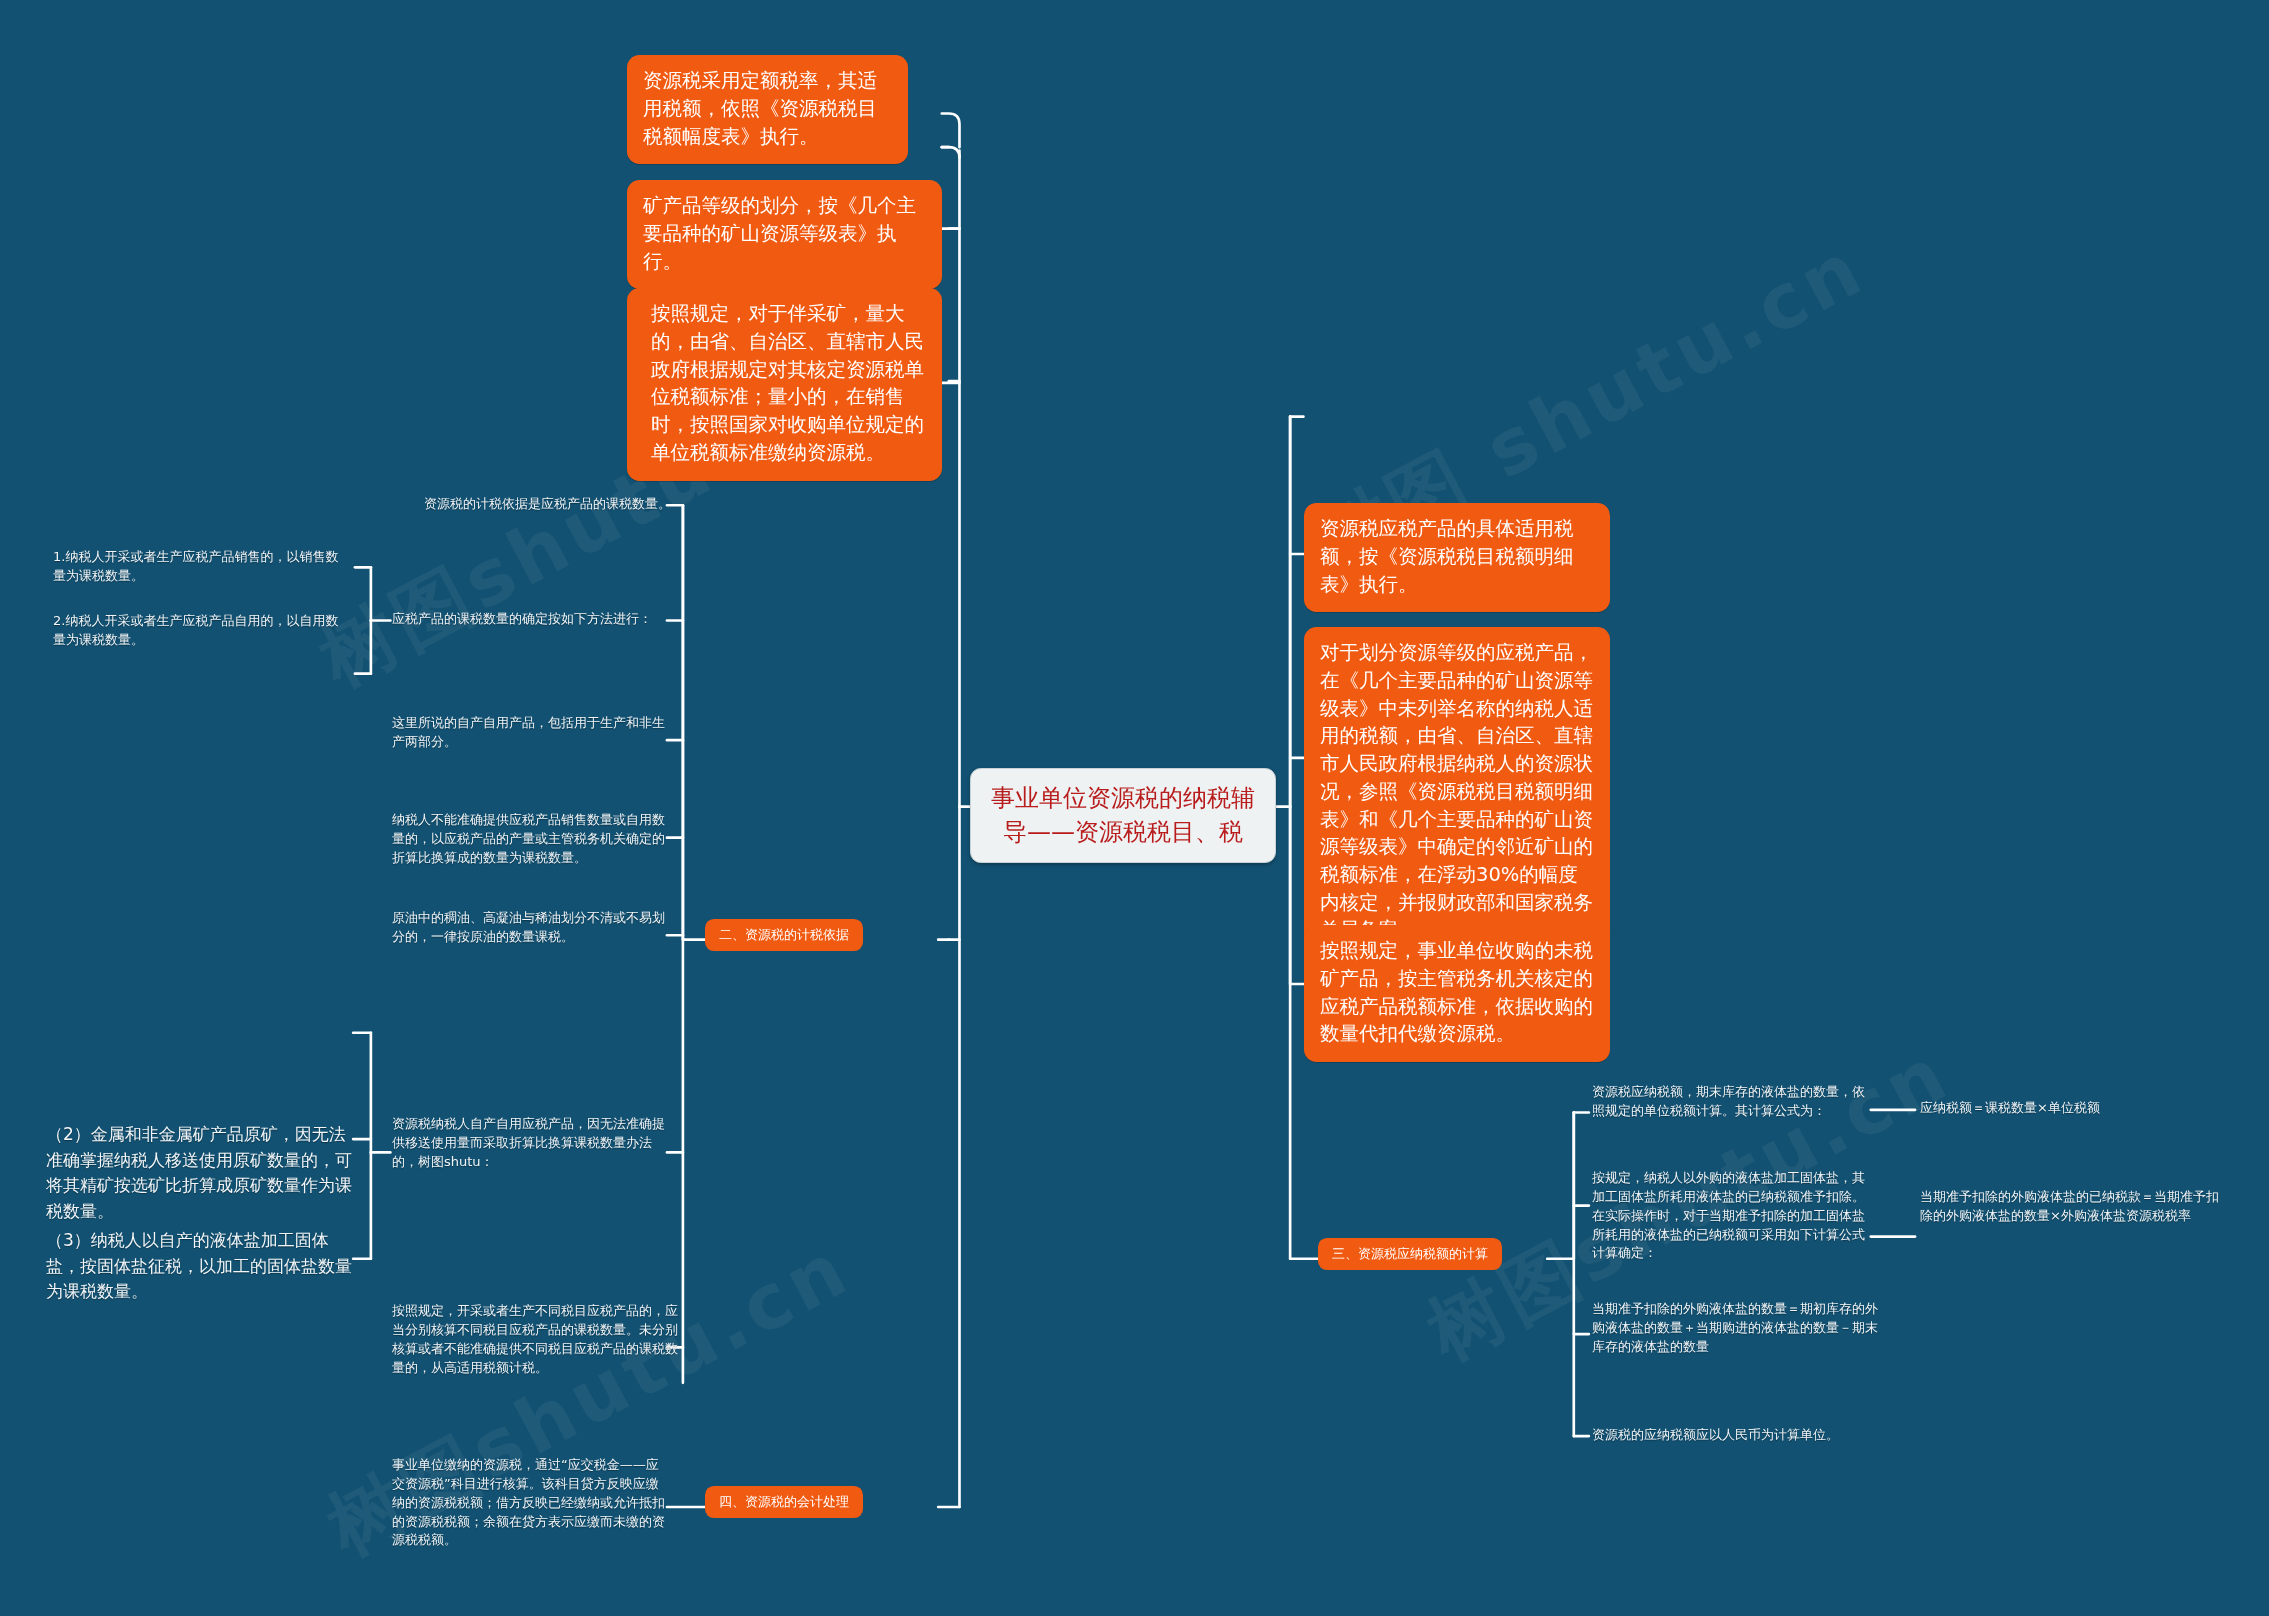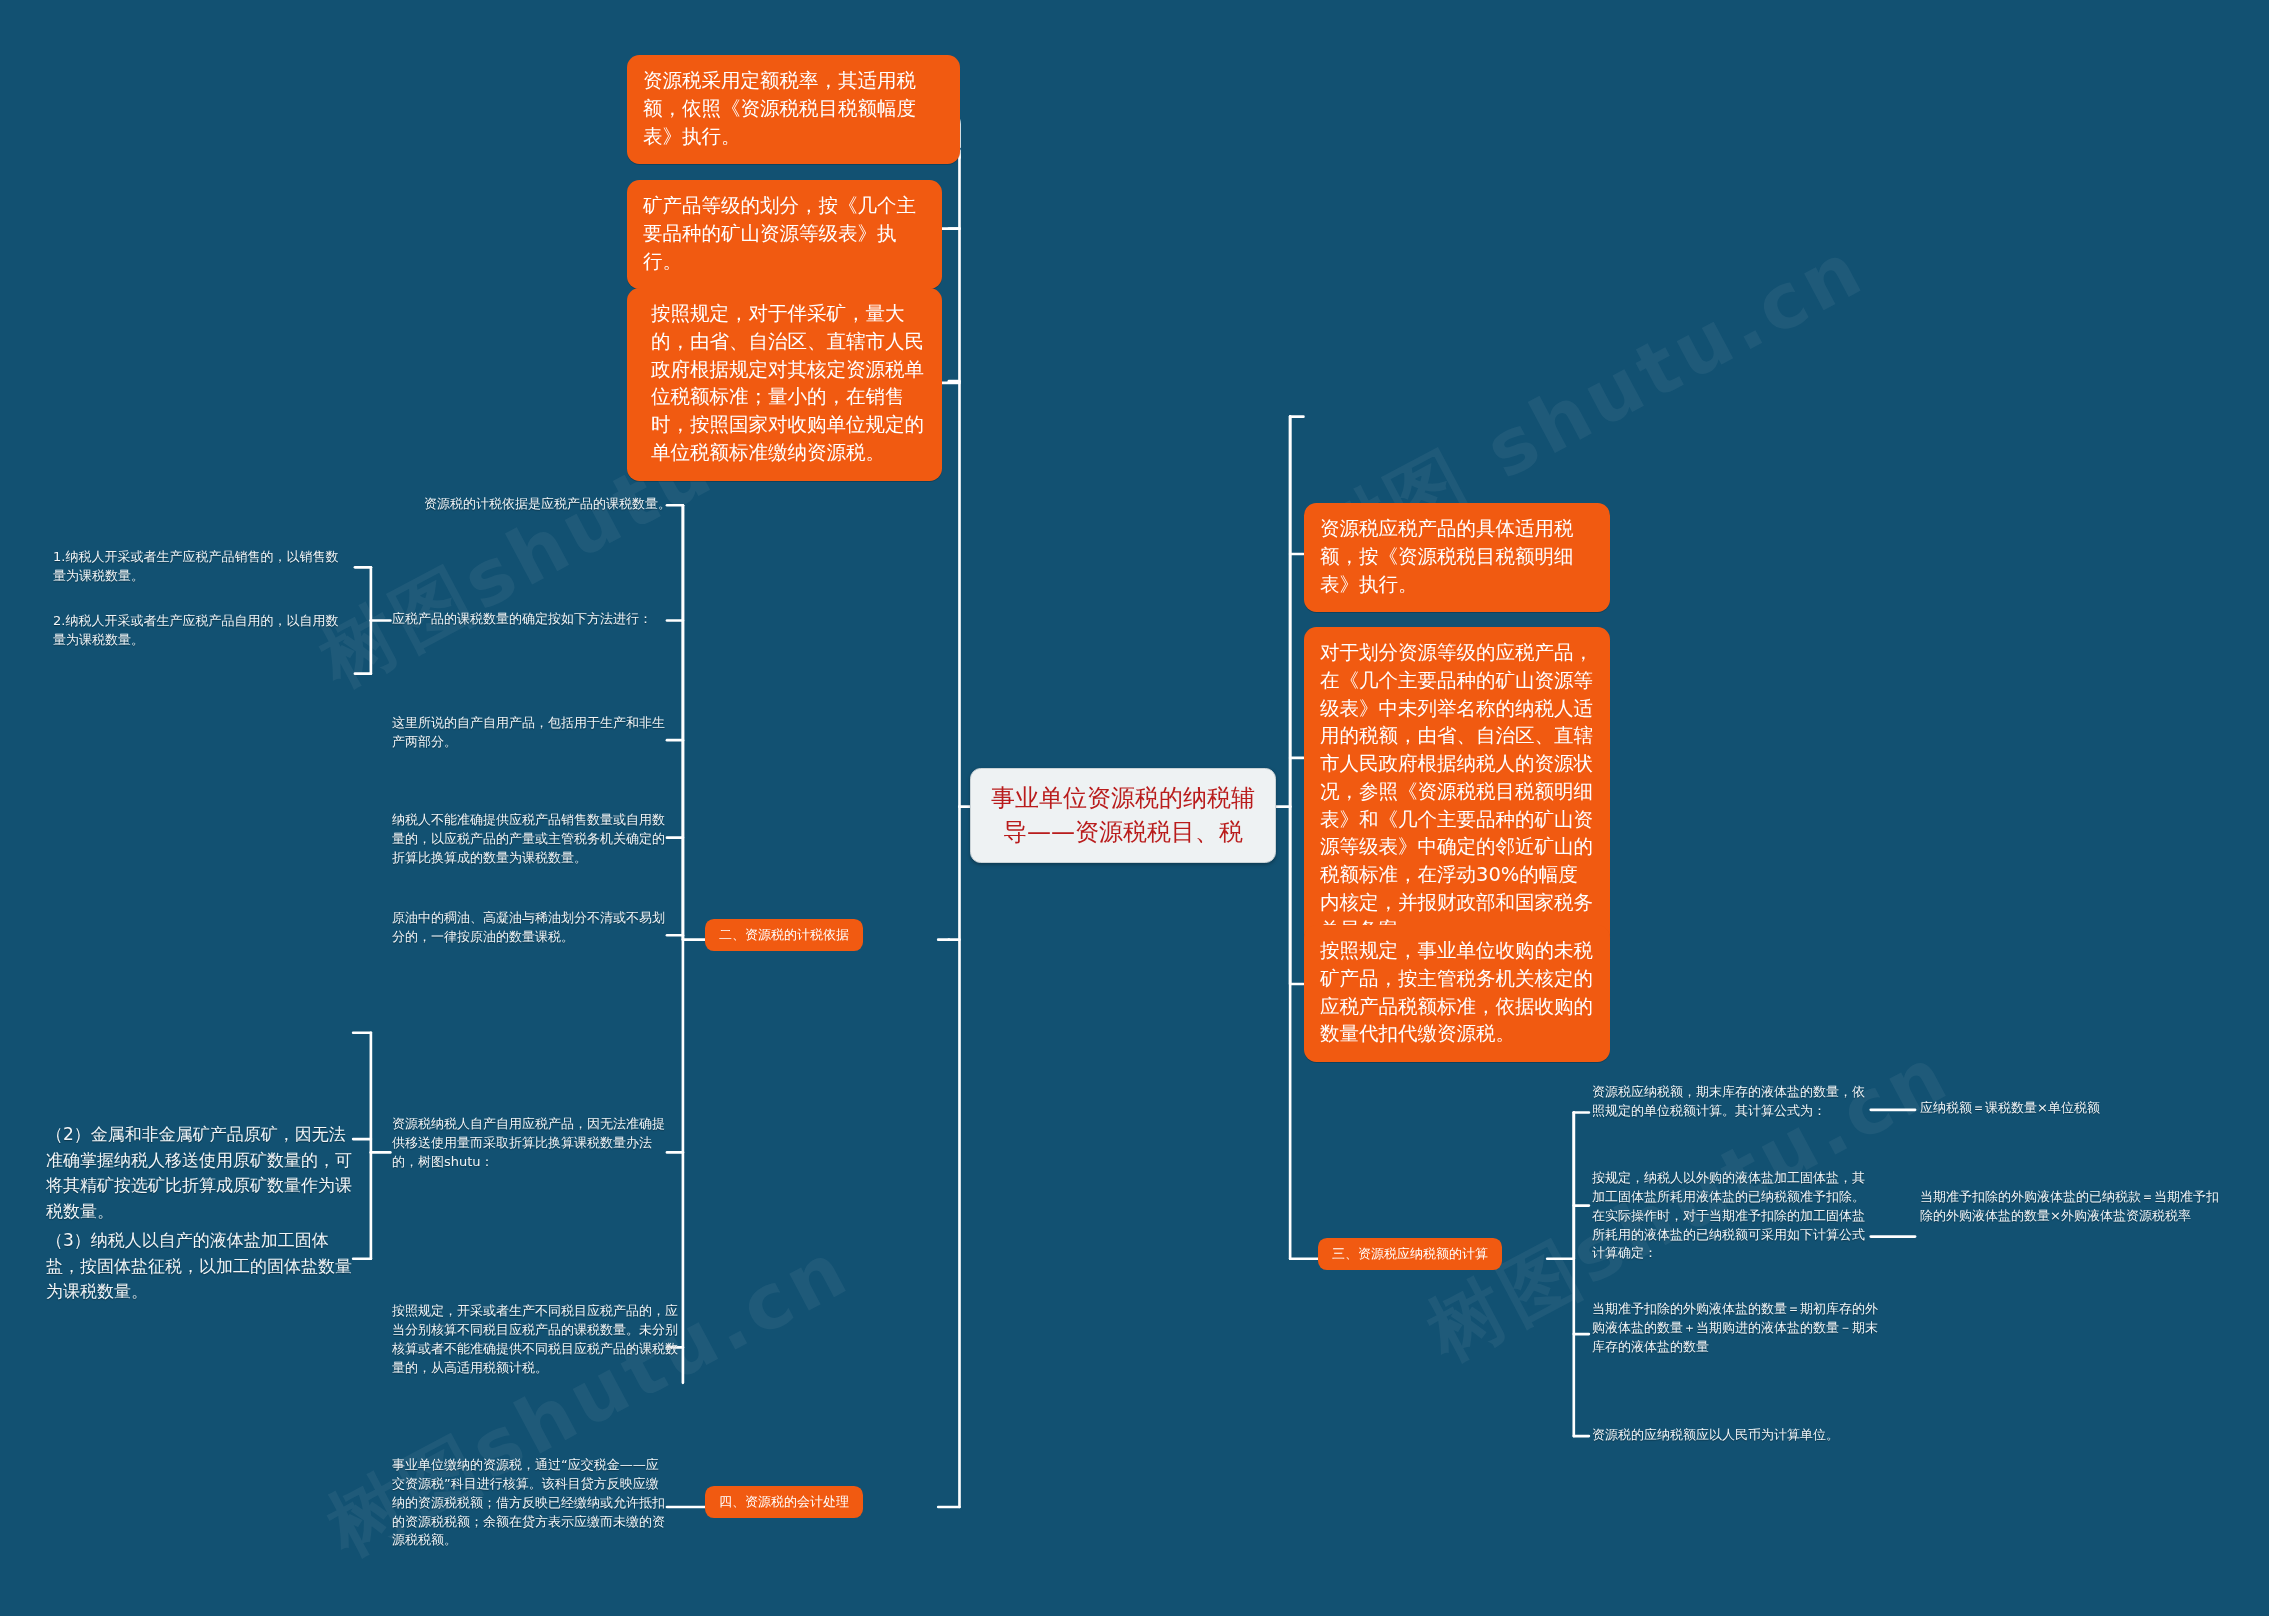--- a/index.html
+++ b/index.html
@@ -147,21 +147,21 @@
       <path d="M418 1285 L398 1285"></path>
       <path d="M418 1420 L398 1420"></path>
 
       <path d="M1082 1700 L1058 1700"></path>
       <path d="M795 1700 L752 1700"></path>
     </g>
   </svg>
 
   <div class="node center-node" style="left:970px;top:768px;width:306px;">事业单位资源税的纳税辅导——资源税税目、税</div>
 
-  <div class="node orange" style="left:627px;top:55px;width:333px;">资源税采用定额税率，其适用税额，依照《资源税税目税额幅度表》执行。</div>
+  <div class="node orange" style="left:627px;top:55px;width:281px;">资源税采用定额税率，其适用税额，依照《资源税税目税额幅度表》执行。</div>
 
   <div class="node orange" style="left:627px;top:180px;width:315px;">矿产品等级的划分，按《几个主要品种的矿山资源等级表》执行。</div>
 
   <div class="node orange" style="left:627px;top:288px;width:315px;padding-left:24px;">按照规定，对于伴采矿，量大的，由省、自治区、直辖市人民政府根据规定对其核定资源税单位税额标准；量小的，在销售时，按照国家对收购单位规定的单位税额标准缴纳资源税。</div>
 
 
   <div class="node orange" style="left:1304px;top:503px;width:306px;">资源税应税产品的具体适用税额，按《资源税税目税额明细表》执行。</div>
 
   <div class="node orange" style="left:1304px;top:627px;width:306px;">对于划分资源等级的应税产品，在《几个主要品种的矿山资源等级表》中未列举名称的纳税人适用的税额，由省、自治区、直辖市人民政府根据纳税人的资源状况，参照《资源税税目税额明细表》和《几个主要品种的矿山资源等级表》中确定的邻近矿山的税额标准，在浮动30%的幅度内核定，并报财政部和国家税务总局备案。</div>
 

